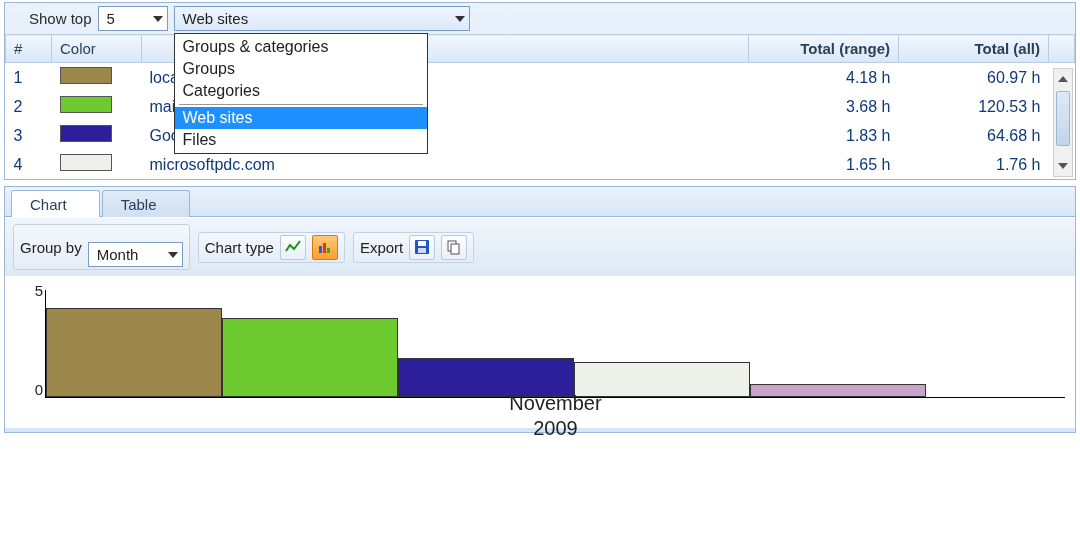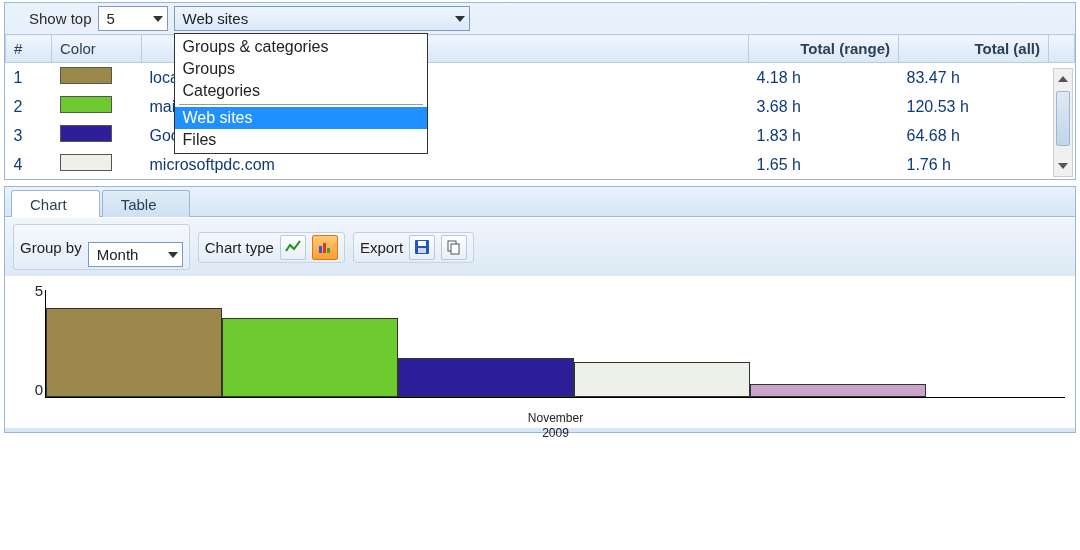--- a/index.html
+++ b/index.html
@@ -78,21 +78,21 @@
     text-align: left;
     font-size: 15px;
   }
   thead th.rt { text-align: right; font-weight: bold; }
   tbody td {
     padding: 4px 8px;
     color: #0f3a7a;
     font-size: 16px;
     border: none;
   }
-  tbody td.rt { }
+  tbody td.rt { text-align: right; }
   .swatch {
     display: inline-block;
     width: 52px; height: 17px;
     border: 1px solid #555;
   }
   
   .vscroll {
     position: absolute;
     right: 2px; top: 34px; bottom: 2px;
     width: 20px;
@@ -178,21 +178,21 @@
     height:100%;
     align-items:flex-end;
   }
   .bar {
     width:176px;
     border:1px solid #333;
     margin-right:0;
   }
   .xlabel {
     position:absolute; left:0; right:0; bottom:-44px;
-    text-align:center; font-size:12px; line-height:1.25;
+    text-align:center; font-size:20px; line-height:1.25;
   }
 </style>
 </head>
 <body>
 
 <div class="panel">
   <div class="top-toolbar">
     <span class="lbl">Show top</span>
 
     <div class="combo small">
@@ -227,21 +227,21 @@
           <th style="width:150px" class="rt">Total (all)</th>
           <th style="width:26px"></th>
         </tr>
       </thead>
       <tbody id="tbody">
           <tr>
             <td>1</td>
             <td><span class="swatch" style="background:#9b8749"></span></td>
             <td>loca</td>
             <td class="rt">4.18 h</td>
-            <td class="rt">83.47 h</td>
+            <td class="rt">60.97 h</td>
             <td></td>
           </tr>
           <tr>
             <td>2</td>
             <td><span class="swatch" style="background:#6ecb2f"></span></td>
             <td>mai</td>
             <td class="rt">3.68 h</td>
             <td class="rt">120.53 h</td>
             <td></td>
           </tr>

